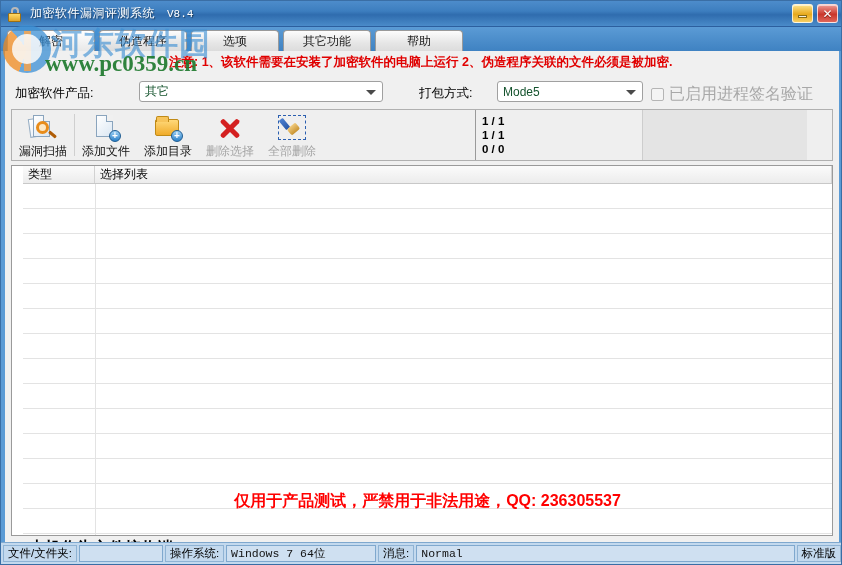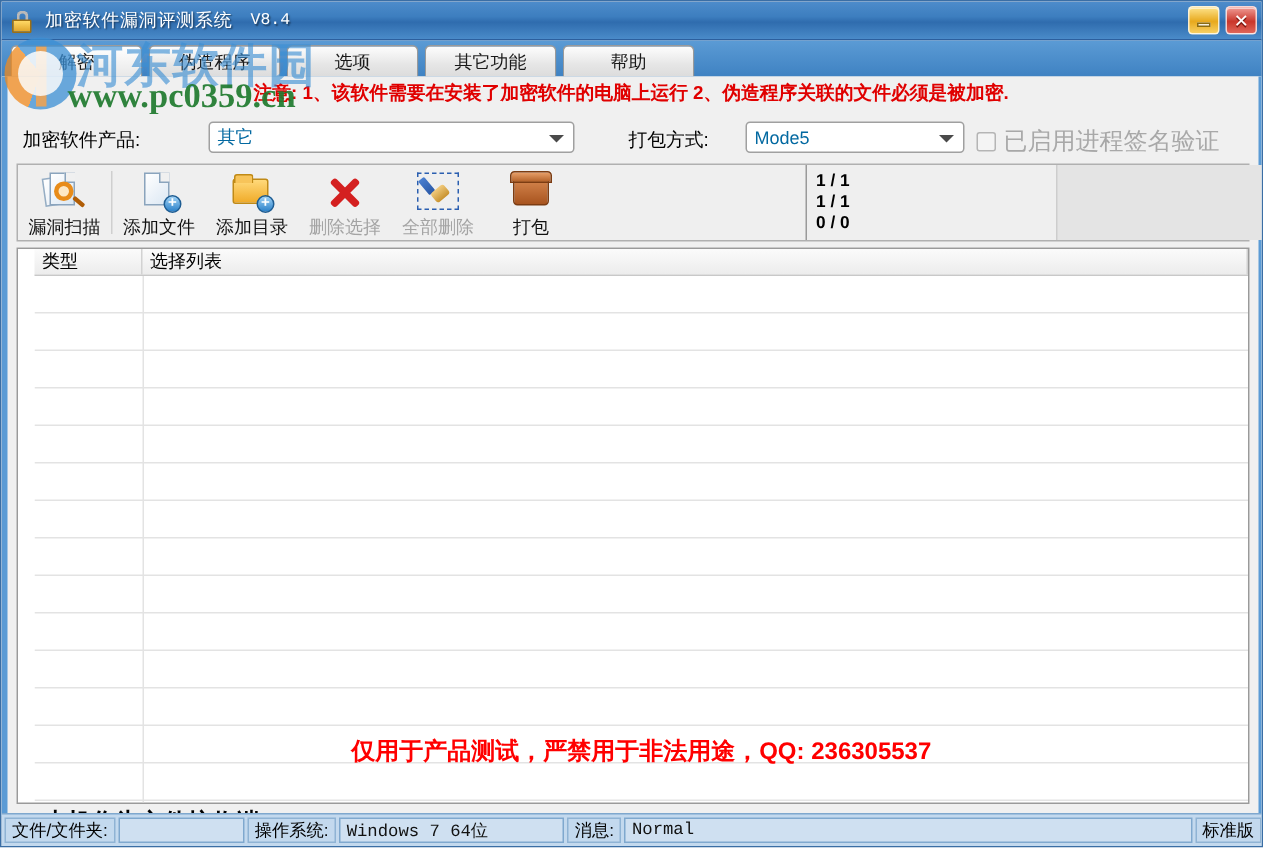--- a/index.html
+++ b/index.html
@@ -130,21 +130,21 @@
     white-space: nowrap;
   }
   .combo {
     position: absolute;
     height: 21px;
     background: #ffffff;
     border: 1px solid #a0a0a0;
     border-radius: 3px;
     display: flex; align-items: center;
     padding-left: 5px;
-    font-size: 12px; color: #0369a1;
+    font-size: 12px; color: #14532d;
   }
   .combo .arrow {
     position: absolute; right: 6px; top: 50%;
     margin-top: -2px;
     width: 0; height: 0;
     border-left: 5px solid transparent;
     border-right: 5px solid transparent;
     border-top: 5px solid #4a4a4a;
   }
   .combo-val { font-family: "Liberation Sans","DejaVu Sans",sans-serif; }
@@ -437,27 +437,20 @@
 
       <div class="tbbtn disabled">
         <span class="ico">
           <span class="ico-brushbox"></span>
           <span class="ico-brush"></span>
           <span class="ico-brush2"></span>
         </span>
         <span class="cap">全部删除</span>
       </div>
 
-      <div class="tbbtn">
-        <span class="ico">
-          <span class="ico-pack"></span>
-          <span class="ico-packlid"></span>
-        </span>
-        <span class="cap">打包</span>
-      </div>
 
       <div style="position:relative; flex:1;">
         <div class="count-panel" style="left:152px;">
           <div class="count-col">
             <span>1 / 1</span>
             <span>1 / 1</span>
             <span>0 / 0</span>
           </div>
           <div class="count-col right"></div>
         </div>

